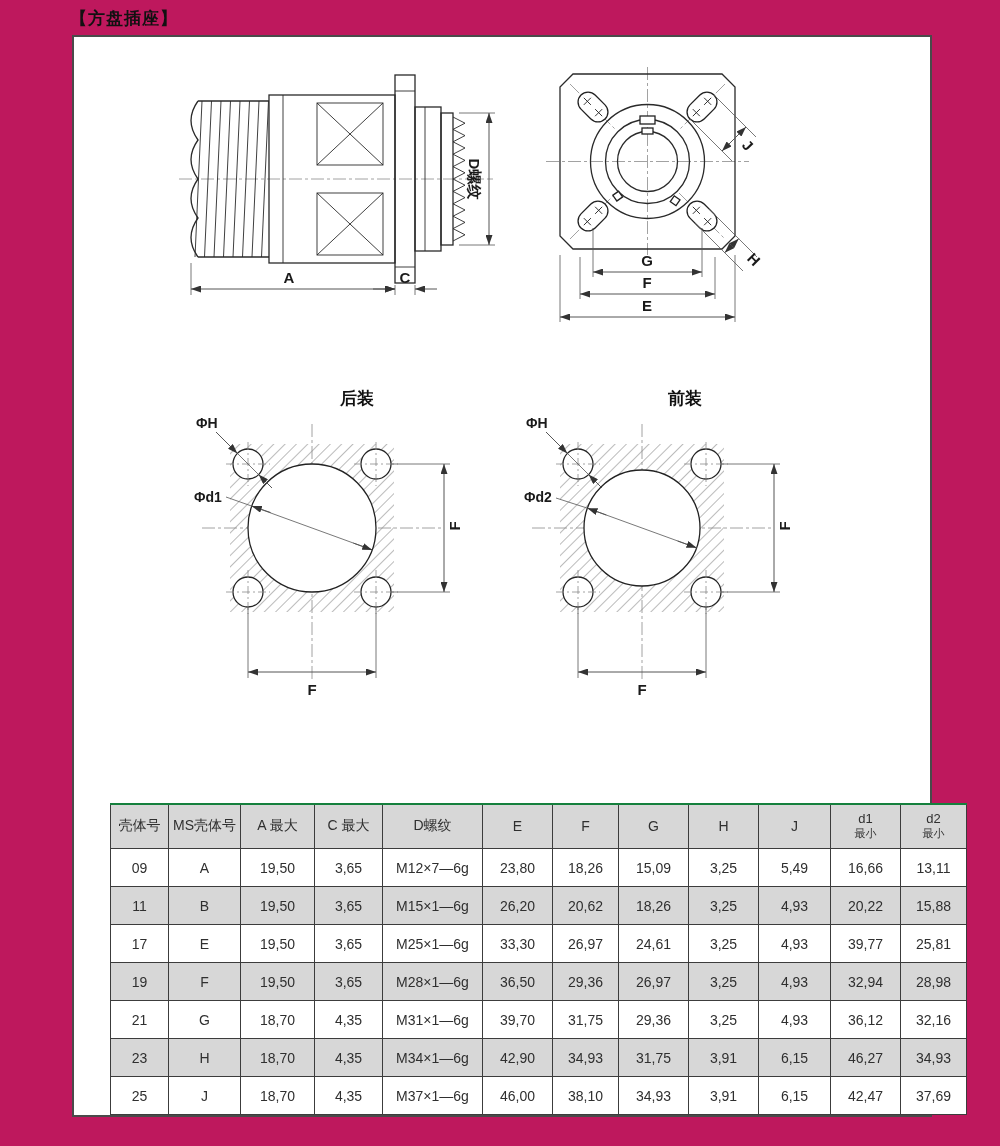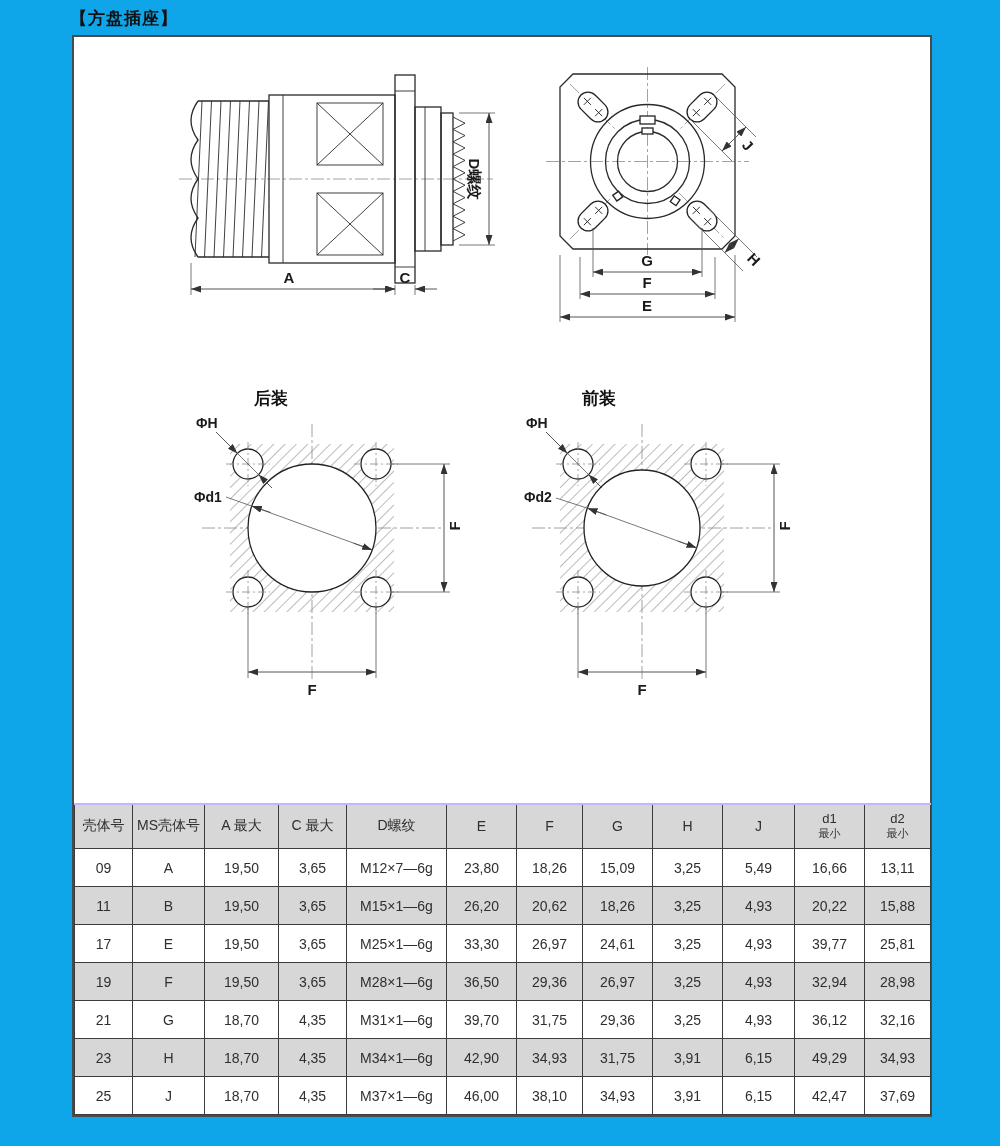--- a/index.html
+++ b/index.html
@@ -1,39 +1,39 @@
 <!DOCTYPE html>
 <html style="--header-bg: #d7d7d7; --alt-bg: #d7d7d7;"><head>
 <meta charset="utf-8">
 <style>
   :root{ --header-bg:#d7d7d7; --alt-bg:#d7d7d7; --line:#2b2b2b; }
   *{box-sizing:border-box; margin:0; padding:0;}
   body{ width:1000px; height:1146px; background:#ffffff; font-family:"Liberation Sans", sans-serif; position:relative; overflow:hidden;}
-  .page{ position:absolute; inset:0; background:#0ea5e9;}
+  .page{ position:absolute; inset:0; background:#be185d;}
   .page-title{ position:absolute; left:70px; top:7px; font-size:17px; font-weight:600; color:#111; letter-spacing:1px;}
   .sheet{ position:absolute; left:72px; top:35px; width:860px; height:1082px; border:2px solid #4a4a4a; background:#fff;}
   .dwg{ position:absolute; }
-  .mount-title{ position:absolute; width:120px; text-align:left; font-size:17px; font-weight:bold; color:#111;}
+  .mount-title{ position:absolute; width:120px; text-align:right; font-size:17px; font-weight:bold; color:#111;}
   svg text.dim{ font-family:"Liberation Sans",sans-serif; font-weight:bold; font-size:15px; fill:#1a1a1a;}
   svg text.lead{ font-family:"Liberation Sans",sans-serif; font-weight:bold; font-size:14px; fill:#1a1a1a;}
   svg .outline{ stroke:#2a2a2a; stroke-width:1.3; fill:none;}
   svg .thin{ stroke:#2a2a2a; stroke-width:0.9; fill:none;}
   svg .dimline{ stroke:#555; stroke-width:1; fill:none;}
   svg .ext{ stroke:#555; stroke-width:0.8; fill:none;}
   svg .cl{ stroke:#8a8a8a; stroke-width:0.8; fill:none; stroke-dasharray:13 3 3 3;}
   svg .clS{ stroke:#8a8a8a; stroke-width:0.8; fill:none; stroke-dasharray:8 3 2 3;}
   svg .hole{ fill:#ffffff; stroke:#222; stroke-width:1.3;}
   table.spec{ position:absolute; left:0; right:0; bottom:0; width:100%; border-collapse:collapse; table-layout:fixed; font-size:14px; color:#2f2f2f; background:#fff;}
   table.spec th, table.spec td{ border:1px solid #3c3c3c; text-align:center; vertical-align:middle; padding:0 2px; font-weight:normal;}
   table.spec thead th{ background:var(--header-bg); height:45px; font-size:14px;}
   table.spec thead th .l2{ display:block; font-size:11px; line-height:1.15;}
   table.spec thead th .l1{ display:block; font-size:13px; line-height:1.15;}
   table.spec tbody td{ height:38px;}
   table.spec tbody tr.alt td{ background:var(--alt-bg);}
-  table.spec{ border-top:2px solid #c4b5fd;}
+  table.spec{ border-top:2px solid #15803d;margin-left:36px;}
 </style>
 </head>
 <body>
 
 <div class="page">
   <div class="page-title">【方盘插座】</div>
 
   <div class="sheet">
 
     <svg class="dwg" style="left:103px; top:22px;" width="322" height="245" viewBox="0 0 322 245">
@@ -386,21 +386,21 @@
             <td>23</td>
             <td>H</td>
             <td>18,70</td>
             <td>4,35</td>
             <td>M34×1—6g</td>
             <td>42,90</td>
             <td>34,93</td>
             <td>31,75</td>
             <td>3,91</td>
             <td>6,15</td>
-            <td>49,29</td>
+            <td>46,27</td>
             <td>34,93</td>
           </tr>
           <tr>
             <td>25</td>
             <td>J</td>
             <td>18,70</td>
             <td>4,35</td>
             <td>M37×1—6g</td>
             <td>46,00</td>
             <td>38,10</td>

